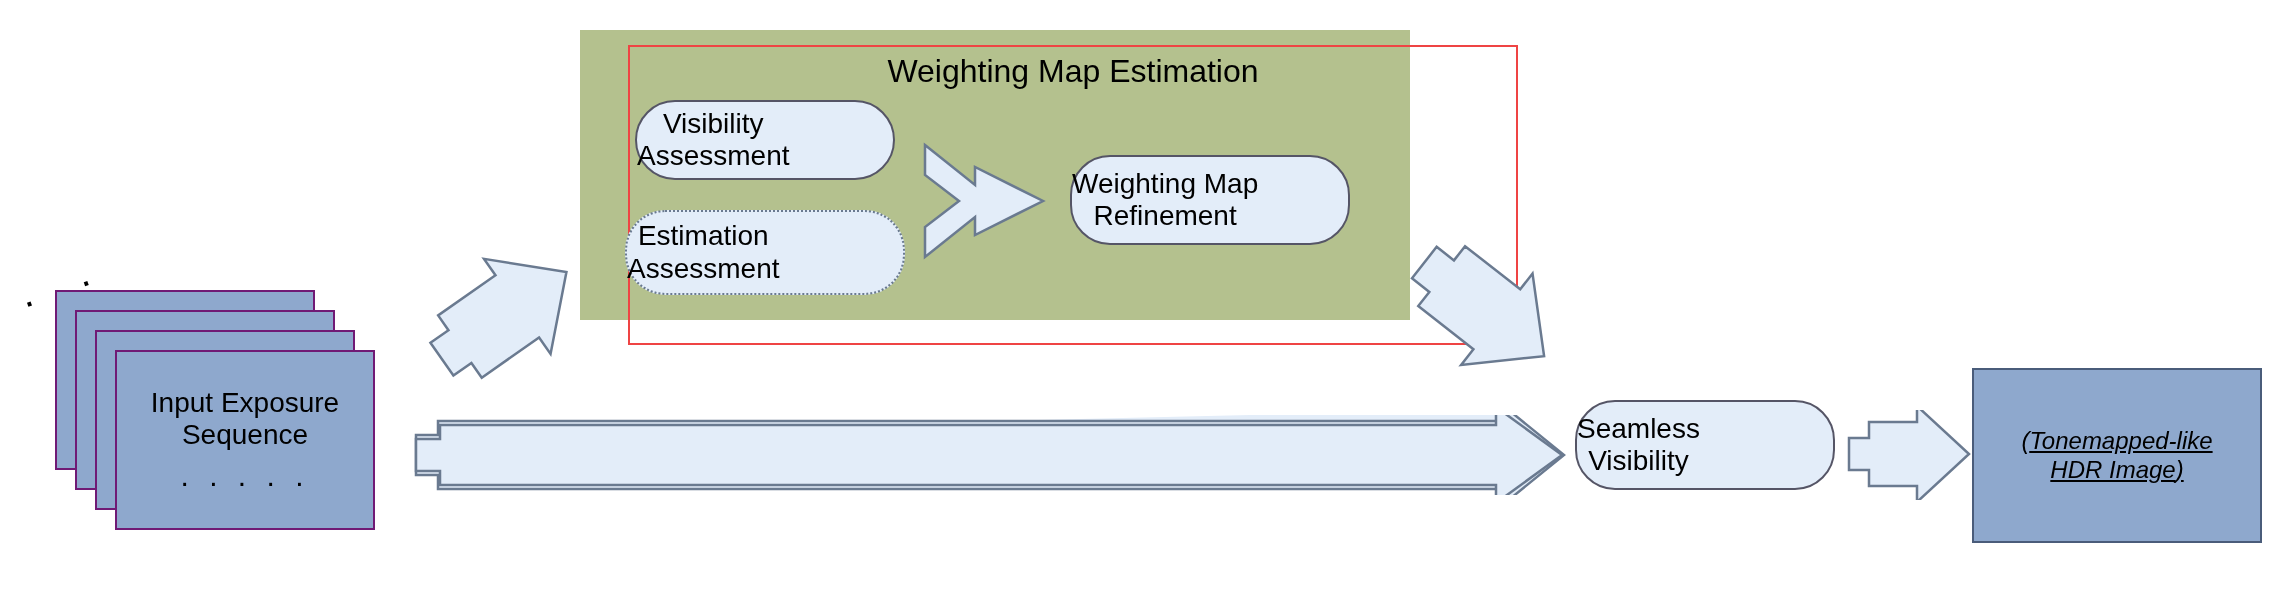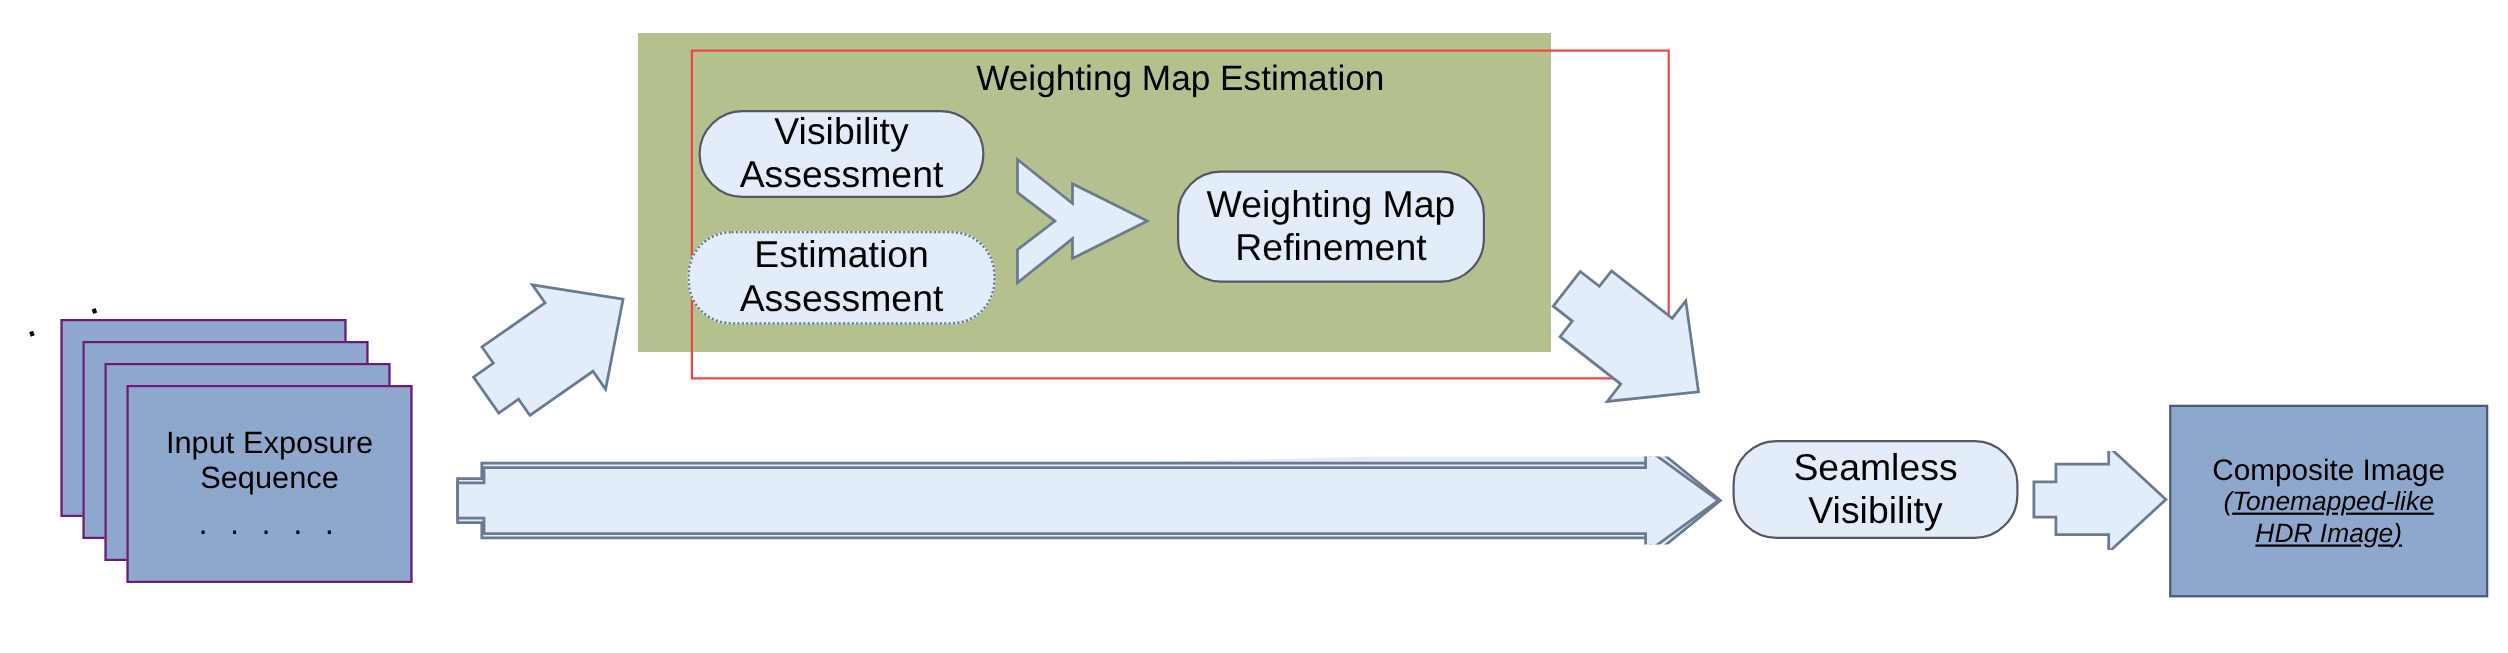--- a/index.html
+++ b/index.html
@@ -76,23 +76,23 @@
   }
 
   
   .pill {
     position: absolute;
     background: #e3edf9;
     border: 2px solid #556;
     border-radius: 40px;
     display: flex;
     align-items: center;
-    justify-content: center;
-    text-align: center;
-    font-size: 34px;
+    justify-content: flex-start;
+    text-align: center;
+    font-size: 28px;
     color: #000;
     line-height: 1.15;
   }
   .pill.dotted { border-style: dotted; border-color: #6a7a90; }
 
   
   .arrow-svg { position: absolute; }
 
   
   .output-box {
@@ -148,21 +148,21 @@
     <div>
       <span>Estimation</span><br>
       <span>Assessment</span>
     </div>
   </div>
 
   <svg class="arrow-svg" style="left:915px; top:135px;" width="140" height="140">
     <path d="M10,10 L60,50 L60,32 L128,66 L60,100 L60,82 L10,122 L10,92 L44,66 L10,40 Z" fill="#e3edf9" stroke="#6a7a90" stroke-width="2.5"></path>
   </svg>
 
-  <div class="pill" style="left:1070px; top:155px; width:280px; height:102px;">
+  <div class="pill" style="left:1070px; top:155px; width:280px; height:90px;">
     <div>
       <span>Weighting Map</span><br>
       <span>Refinement</span>
     </div>
   </div>
 
   <svg class="arrow-svg" style="left:420px; top:235px;" width="170" height="160">
     <g transform="rotate(-35 85 80)">
       <path d="M8,60 L30,60 L30,42 L100,42 L100,22 L160,80 L100,138 L100,118 L30,118 L30,100 L8,100 Z" fill="#e3edf9" stroke="#6a7a90" stroke-width="2.5"></path>
     </g>
@@ -185,21 +185,20 @@
       <span>Seamless</span><br>
       <span>Visibility</span>
     </div>
   </div>
 
   <svg class="arrow-svg" style="left:1845px; top:410px;" width="130" height="90">
     <path d="M4,28 L24,28 L24,12 L72,12 L72,-4 L124,44 L72,92 L72,76 L24,76 L24,60 L4,60 Z" fill="#e3edf9" stroke="#6a7a90" stroke-width="2.5"></path>
   </svg>
 
   <div class="output-box" style="left:1972px; top:368px;">
-    <span>Composite Image</span>
     <span class="sub">
       <span>(</span><span>Tonemapped-like</span>
     </span>
     <span class="sub">
       <span>HDR Image</span><span>)</span>
     </span>
   </div>
 
 </div>
 

